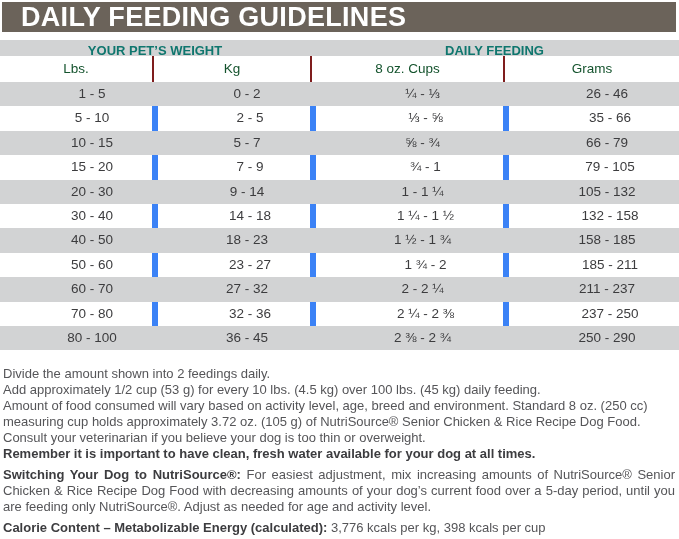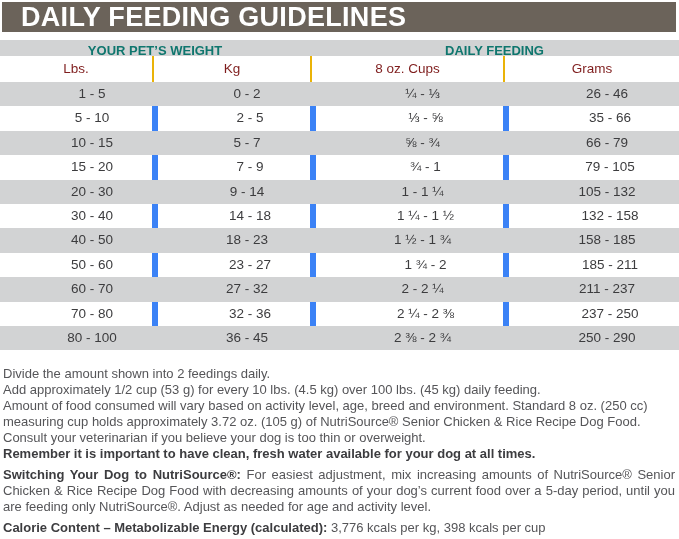--- a/index.html
+++ b/index.html
@@ -16,25 +16,25 @@
     padding-left: 19px; box-sizing: border-box;
     font-size: 27px; font-weight: bold; letter-spacing: 0.3px;
   }
   .group-header {
     margin-top: 8px; height: 16px; background: #d2d3d4;
     display: flex; font-weight: bold; font-size: 13px; color: #0f766e;
   }
   .group-header .gh-cell { line-height: 22px; text-align: center; }
   .gh-left  { width: 45.66%; }
   .gh-right { width: 54.34%; }
-  .col-headers { display: flex; height: 26px; font-size: 13.5px; color: #7f1d1d; }
+  .col-headers { display: flex; height: 26px; font-size: 13.5px; color: #14532d; }
   .col-headers .hcell {
     line-height: 26px; text-align: center; box-sizing: border-box;
   }
-  .col-headers .hcell + .hcell { border-left: 2px solid #eab308; }
+  .col-headers .hcell + .hcell { border-left: 2px solid #7f1d1d; }
   .w0 { width: 22.39%; } .w1 { width: 23.27%; } .w2 { width: 28.42%; } .w3 { width: 25.92%; }
   .row { display: flex; height: 24.4px; font-size: 13.5px; color: #3c3c3e; }
   .row.gray { background: #d2d3d4; }
   .cell { text-align: center; line-height: 24.4px; box-sizing: border-box; padding-left: 32px; }
   .row.white .cell + .cell { border-left: 6px solid #3b82f6; }
   .notes {
     margin: 16px 4px 0 3px;
     font-size: 13px; line-height: 16px; color: #555558;
   }
   .notes p { margin: 0; }

